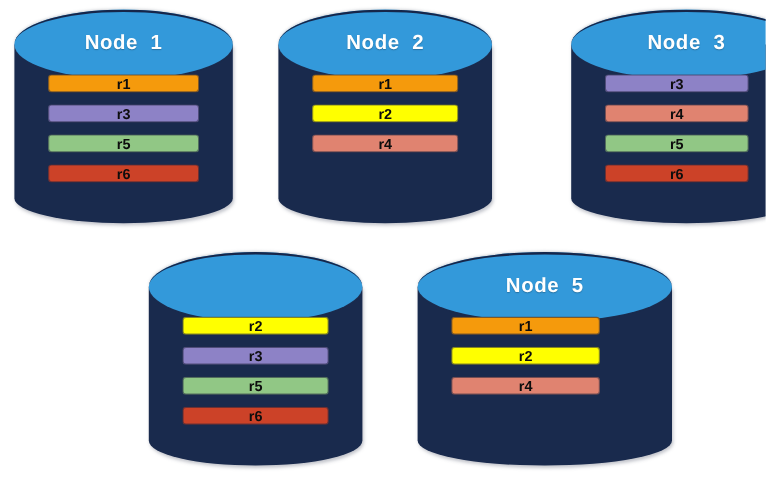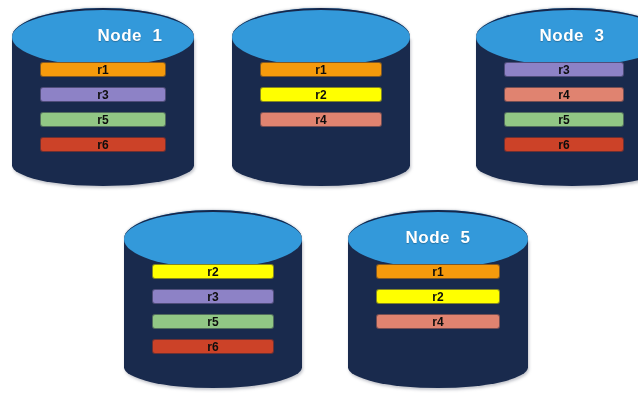--- a/index.html
+++ b/index.html
@@ -86,40 +86,41 @@
   }
 </style>
 </head>
 <body style="background: rgb(255, 255, 255);">
 
 <div id="canvas">
     <div class="node" style="left: 12px; top: 8px; width: 182px; height: 178px;">
       <div class="cyl-body" style="top: 29px; height: 149px; background: rgb(25, 42, 77);"></div>
       <div class="cyl-top" style="top: 0px; height: 58px; background: rgb(51, 153, 218);"></div>
       <div class="cyl-top-shade" style="top: 0px; height: 58px;"></div>
-      <div class="node-label" style="top: 18px; color: rgb(255, 255, 255); padding-left: 27px;">Node  1</div>
+      <div class="node-label" style="top: 18px; color: rgb(255, 255, 255);">Node  1</div>
       <div class="bars" style="top: 0px; height: 178px;">
         <div class="bar" style="background: rgb(245, 154, 12); left: 28px; width: 126px; top: 54px;">
           <span class="bar-label" style="color: rgb(13, 13, 13);">r1</span>
         </div>
         <div class="bar" style="background: rgb(141, 130, 198); left: 28px; width: 126px; top: 79px;">
           <span class="bar-label" style="color: rgb(13, 13, 13);">r3</span>
         </div>
         <div class="bar" style="background: rgb(145, 199, 133); left: 28px; width: 126px; top: 104px;">
           <span class="bar-label" style="color: rgb(13, 13, 13);">r5</span>
         </div>
         <div class="bar" style="background: rgb(204, 66, 40); left: 28px; width: 126px; top: 129px;">
           <span class="bar-label" style="color: rgb(13, 13, 13);">r6</span>
         </div>
       </div>
     </div>
     <div class="node" style="left: 232px; top: 8px; width: 178px; height: 178px;">
       <div class="cyl-body" style="top: 29px; height: 149px; background: rgb(25, 42, 77);"></div>
       <div class="cyl-top" style="top: 0px; height: 58px; background: rgb(51, 153, 218);"></div>
       <div class="cyl-top-shade" style="top: 0px; height: 58px;"></div>
+      <div class="node-label" style="top: 18px; color: rgb(255, 255, 255);">Node  2</div>
       <div class="bars" style="top: 0px; height: 178px;">
         <div class="bar" style="background: rgb(245, 154, 12); left: 28px; width: 122px; top: 54px;">
           <span class="bar-label" style="color: rgb(13, 13, 13);">r1</span>
         </div>
         <div class="bar" style="background: rgb(255, 255, 0); left: 28px; width: 122px; top: 79px;">
           <span class="bar-label" style="color: rgb(13, 13, 13);">r2</span>
         </div>
         <div class="bar" style="background: rgb(224, 131, 112); left: 28px; width: 122px; top: 104px;">
           <span class="bar-label" style="color: rgb(13, 13, 13);">r4</span>
         </div>
@@ -157,21 +158,21 @@
           <span class="bar-label" style="color: rgb(13, 13, 13);">r3</span>
         </div>
         <div class="bar" style="background: rgb(145, 199, 133); left: 28px; width: 122px; top: 104px;">
           <span class="bar-label" style="color: rgb(13, 13, 13);">r5</span>
         </div>
         <div class="bar" style="background: rgb(204, 66, 40); left: 28px; width: 122px; top: 129px;">
           <span class="bar-label" style="color: rgb(13, 13, 13);">r6</span>
         </div>
       </div>
     </div>
-    <div class="node" style="left: 348px; top: 210px; width: 180px; height: 178px;">
+    <div class="node" style="left: 348px; top: 210px; width: 212px; height: 178px;">
       <div class="cyl-body" style="top: 29px; height: 149px; background: rgb(25, 42, 77);"></div>
       <div class="cyl-top" style="top: 0px; height: 58px; background: rgb(51, 153, 218);"></div>
       <div class="cyl-top-shade" style="top: 0px; height: 58px;"></div>
       <div class="node-label" style="top: 18px; color: rgb(255, 255, 255);">Node  5</div>
       <div class="bars" style="top: 0px; height: 178px;">
         <div class="bar" style="background: rgb(245, 154, 12); left: 28px; width: 124px; top: 54px;">
           <span class="bar-label" style="color: rgb(13, 13, 13);">r1</span>
         </div>
         <div class="bar" style="background: rgb(255, 255, 0); left: 28px; width: 124px; top: 79px;">
           <span class="bar-label" style="color: rgb(13, 13, 13);">r2</span>

